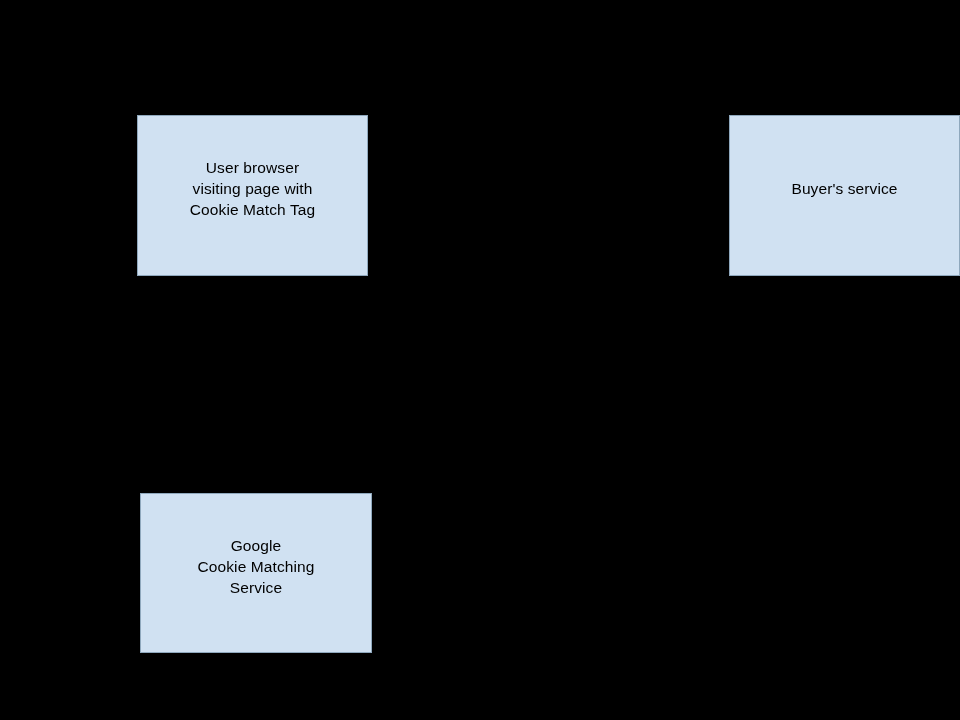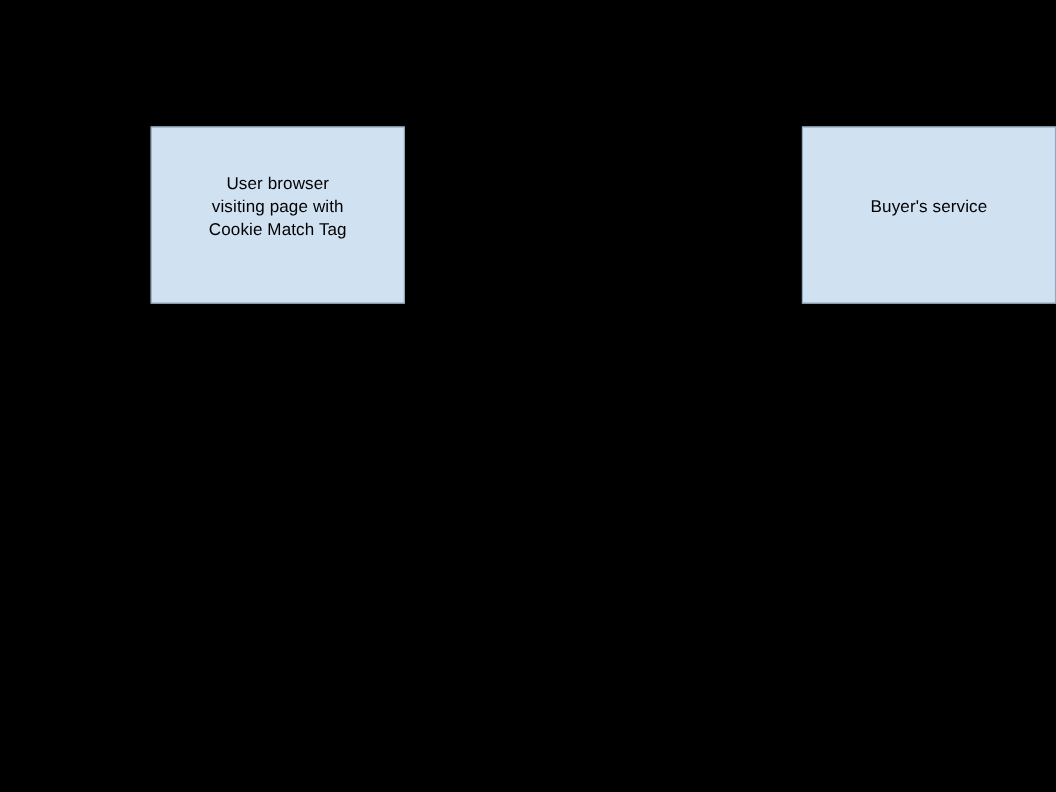--- a/index.html
+++ b/index.html
@@ -69,14 +69,19 @@
   <div class="node" id="node-user-browser">
     <span class="node-label">User browser
 visiting page with
 Cookie Match Tag</span>
   </div>
 
   <div class="node" id="node-buyers-service">
     <span class="node-label">Buyer's service</span>
   </div>
 
+  <div class="node" id="node-google-cookie-matching-service">
+    <span class="node-label">Google
+Cookie Matching
+Service</span>
+  </div>
 
 </div>
 
 </body></html>

